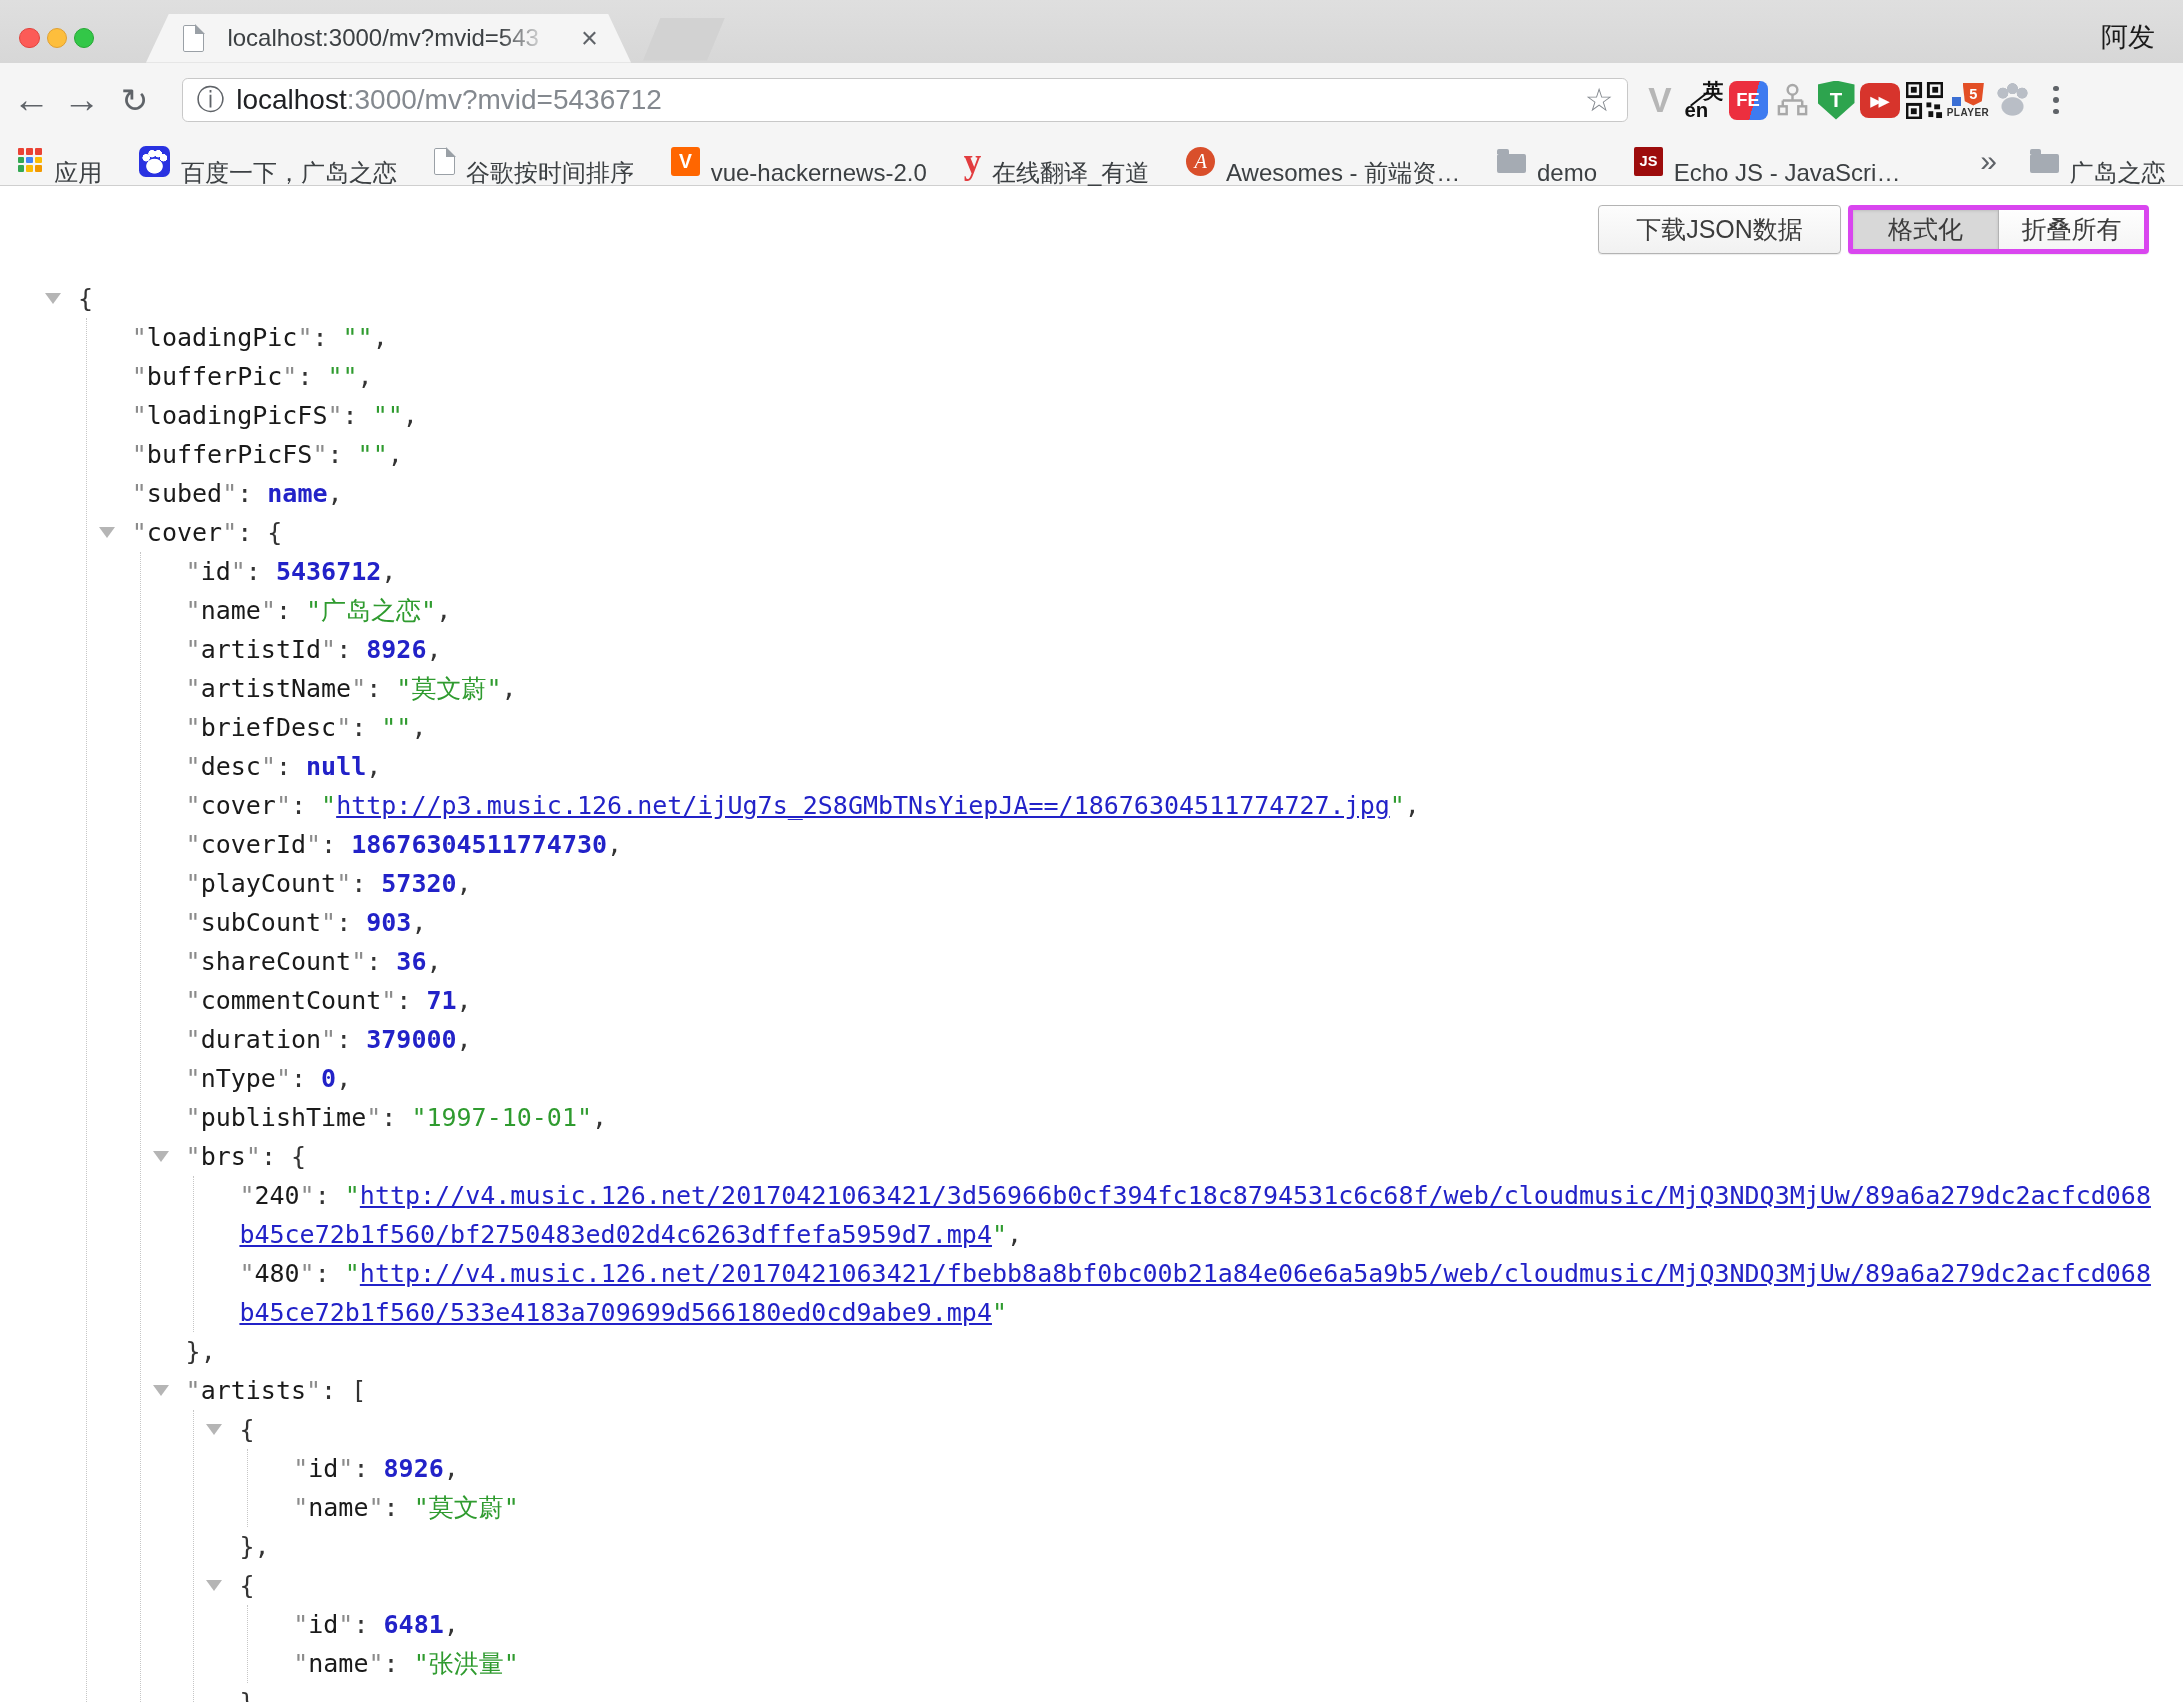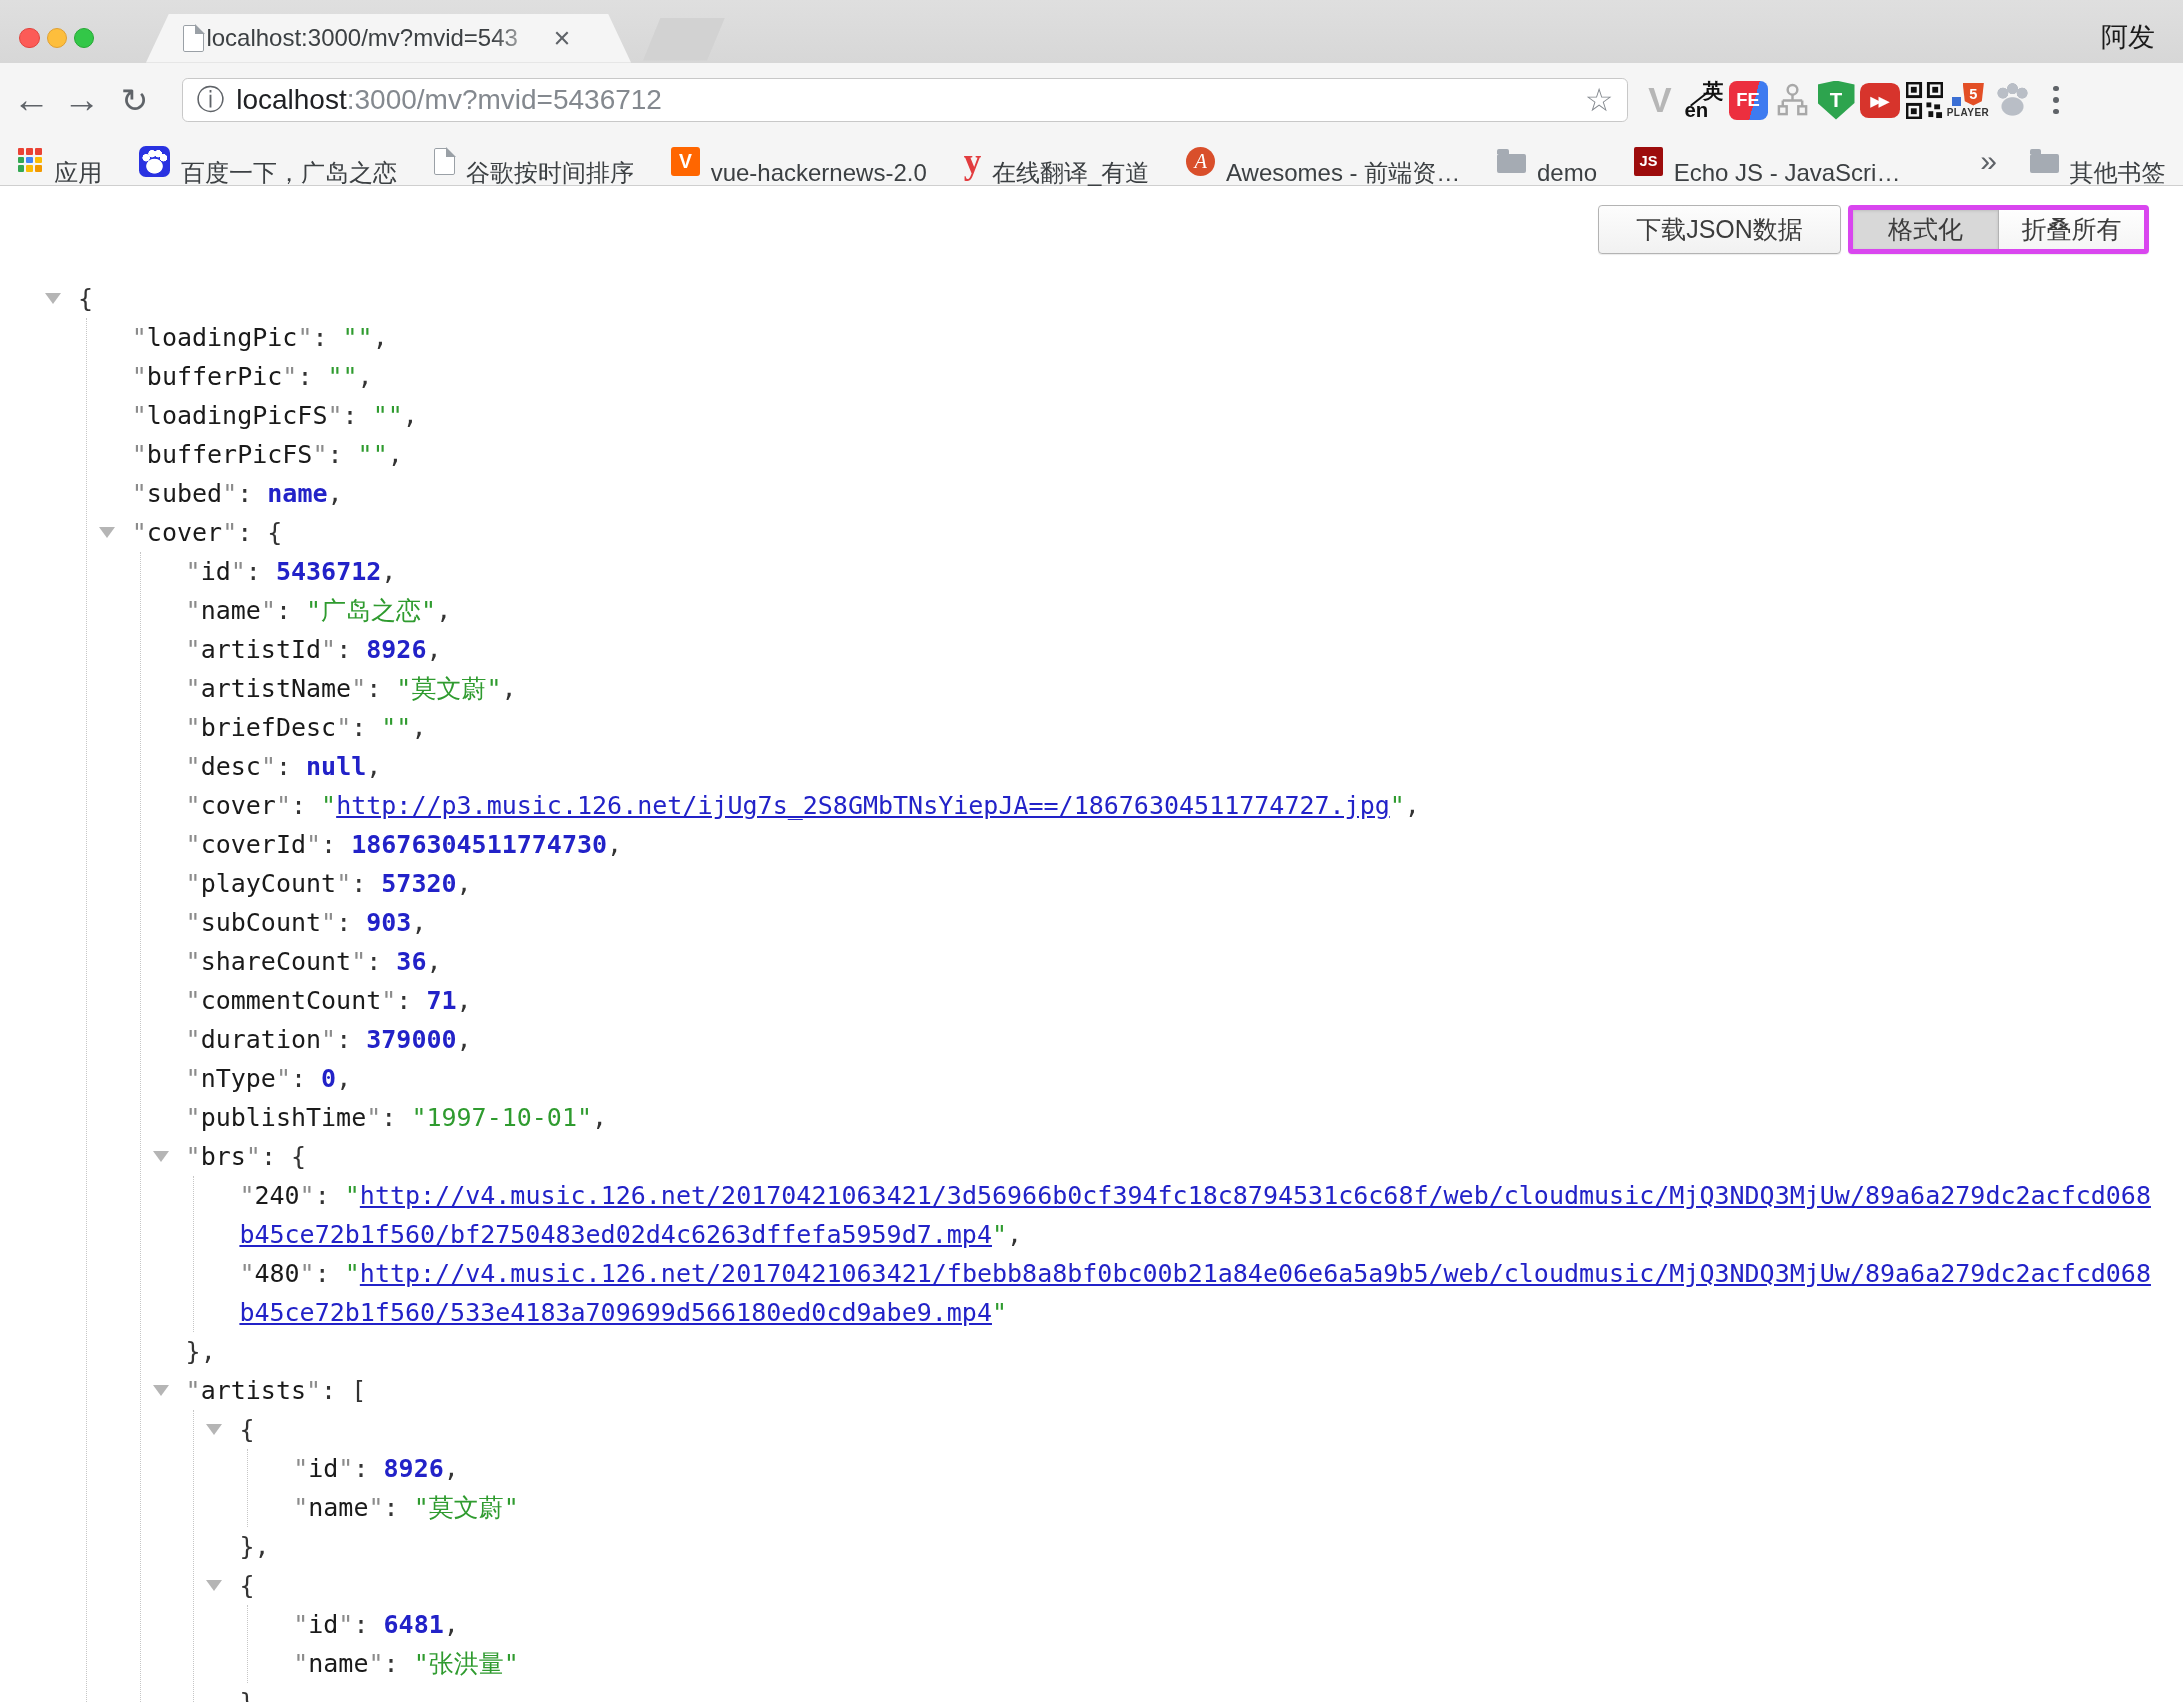--- a/index.html
+++ b/index.html
@@ -6,21 +6,21 @@
   body{width:2183px;height:1702px;overflow:hidden;font-family:"Liberation Sans",sans-serif;background:#fff;}
   #window{position:relative;width:2183px;height:1702px;overflow:hidden;background:#fff;}
 
   
   .tabbar{position:absolute;left:0;top:0;width:2183px;height:63px;background:linear-gradient(#dfdfdf,#d7d7d7);}
   .light{position:absolute;top:28px;width:18.4px;height:18.4px;border-radius:50%;}
   .light.red{left:19.4px;background:#fc5b57;border:1px solid #e1443e;}
   .light.yellow{left:47px;background:#fdbe3c;border:1px solid #e0a032;}
   .light.green{left:74px;background:#33c748;border:1px solid #26a834;}
   .tab{position:absolute;left:146px;top:13.6px;width:485px;height:49px;background:#f5f5f5;
-       clip-path:polygon(23px 0,462px 0,485px 49px,0 49px);display:flex;align-items:center;padding:0 33px 0 37px;box-sizing:border-box;gap:2px;}
+       clip-path:polygon(23px 0,462px 0,485px 49px,0 49px);display:flex;align-items:center;padding:0 33px 0 37px;box-sizing:border-box;gap:23px;}
   .ic-doc{width:19.4px;height:25px;background:#fff;border:1.9px solid #9aa0a6;border-radius:1.9px;position:relative;flex:0 0 auto;}
   .ic-doc::before{content:'';position:absolute;top:-1.9px;right:-1.9px;width:0;height:0;border:5.8px solid;border-color:#f5f5f5 #f5f5f5 #9aa0a6 #9aa0a6;}
   .tab-title{flex:1;font-size:24px;color:#3c4043;white-space:nowrap;overflow:hidden;position:relative;max-width:345px;}
   .tab-title::after{content:'';position:absolute;right:0;top:0;bottom:0;width:58px;background:linear-gradient(90deg,rgba(245,245,245,0),#f5f5f5 85%);}
   .tab-close{font-size:29px;color:#5f6368;line-height:29px;flex:0 0 auto;}
   .newtab{position:absolute;left:643px;top:17.5px;width:82px;height:43px;background:#d2d2d2;
           clip-path:polygon(17.5px 0,82px 0,64px 43px,0 43px);border-bottom:1px solid #bbb;}
   .user-label{position:absolute;right:28px;top:19.4px;font-size:27px;color:#1b1b1b;text-align:right;}
 
   
@@ -240,21 +240,21 @@
       <span class="bm-label">demo</span>
     </span>
     <span class="bm">
       <span class="ic-js">JS</span>
       <span class="bm-label">Echo JS - JavaScri…</span>
     </span>
     <span class="bm-right">
       <span class="overflow-glyph">»</span>
       <span class="bm">
         <span class="ic-folder"></span>
-        <span class="bm-label">其他书签</span>
+        <span class="bm-label">广岛之恋</span>
       </span>
     </span>
   </div>
 
   <div class="content">
     <div class="btn download">下载JSON数据</div>
     <div class="segmented">
       <span class="seg active">格式化</span>
       <span class="seg plain">折叠所有</span>
     </div>

